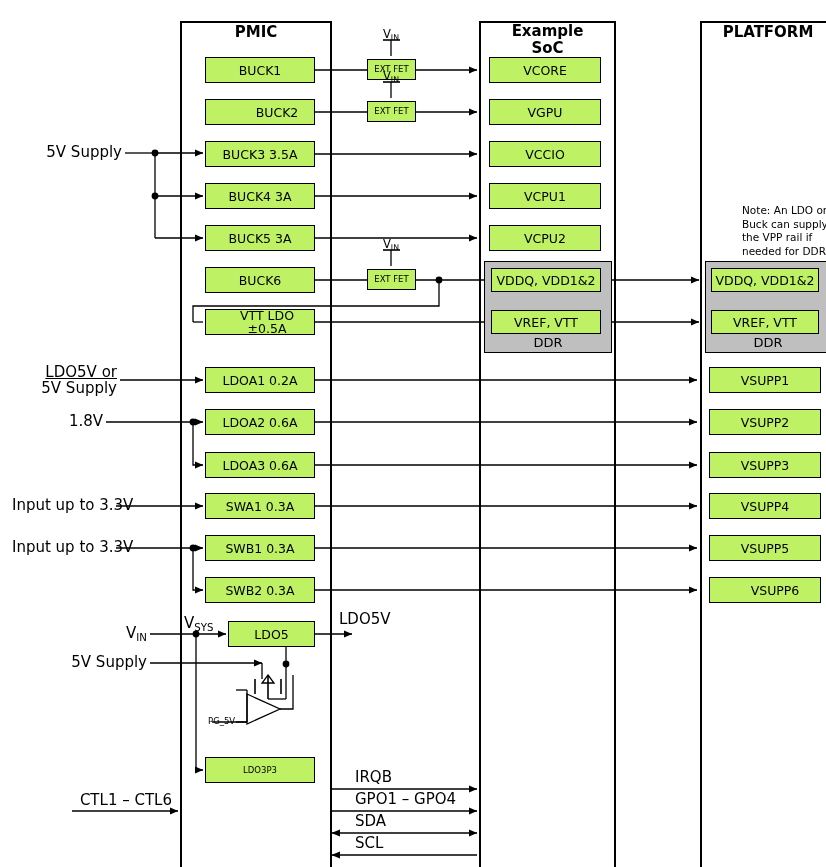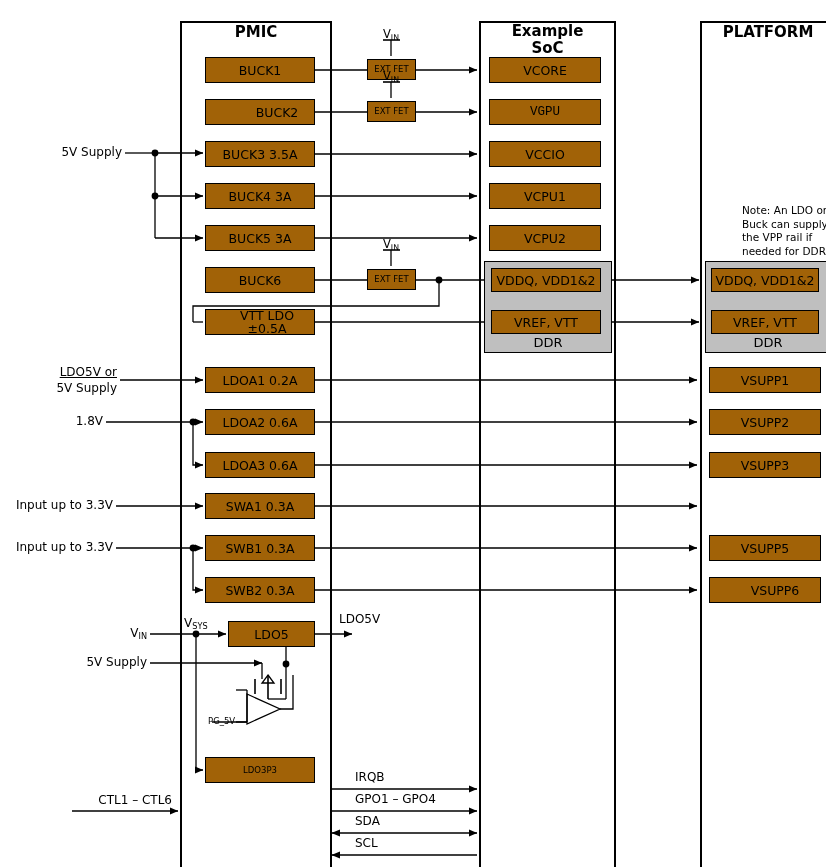--- a/index.html
+++ b/index.html
@@ -7,32 +7,32 @@
        font-family:"DejaVu Sans","Liberation Sans",sans-serif;
        color:#000;overflow:hidden;}
   #diagram{position:absolute;left:12px;top:0;width:826px;height:867px;margin-top:18px;}
 
   
   .col{position:absolute;border:2.5px solid #000;background:#fff;box-sizing:border-box;}
   .col-title{position:absolute;left:0;width:100%;text-align:center;
              font-weight:bold;font-size:15px;line-height:17px;}
 
   
-  .blk{position:absolute;box-sizing:border-box;border:1.3px solid #000;background:#a16207;
+  .blk{position:absolute;box-sizing:border-box;border:1.3px solid #000;background:#bef264;
        display:flex;align-items:center;justify-content:center;
        font-size:12.5px;line-height:13px;text-align:center;}
   .blk.small{font-size:8.5px;}
   .blk.fet{font-size:8.5px;}
 
   
   .ddr{position:absolute;box-sizing:border-box;background:#bfbfbf;border:1.3px solid #000;}
   .ddr-label{position:absolute;left:0;width:100%;text-align:center;font-size:13px;}
 
   
-  .lbl{position:absolute;font-size:12px;line-height:15px;white-space:nowrap;}
+  .lbl{position:absolute;font-size:15px;line-height:15px;white-space:nowrap;}
   .lbl.r{text-align:right;}
   .lbl.c{text-align:center;}
   .lbl.sm{font-size:11.5px;}
   .lbl.xs{font-size:8.5px;}
   .note{position:absolute;font-size:10.5px;line-height:13.5px;}
   sub{font-size:.68em;vertical-align:baseline;position:relative;top:.28em;}
 
   svg{position:absolute;left:0;top:0;overflow:visible;}
   .wire{stroke:#000;stroke-width:1.3;fill:none;}
   .wire2{stroke:#000;stroke-width:1.6;fill:none;}
@@ -167,40 +167,41 @@
 
   <div class="blk fet" style="left:355px;top:41px;width:49px;height:21px;">EXT FET</div>
   <div class="blk fet" style="left:355px;top:83px;width:49px;height:21px;">EXT FET</div>
   <div class="blk fet" style="left:355px;top:251px;width:49px;height:21px;">EXT FET</div>
 
   <div class="lbl sm c" style="left:354px;top:9px;width:50px;"><span>V</span><sub>IN</sub></div>
   <div class="lbl sm c" style="left:354px;top:51px;width:50px;"><span>V</span><sub>IN</sub></div>
   <div class="lbl sm c" style="left:354px;top:219px;width:50px;"><span>V</span><sub>IN</sub></div>
 
   <div class="blk" style="left:477px;top:39px;width:112px;height:26px;">VCORE</div>
-  <div class="blk" style="left:477px;top:81px;width:112px;height:26px;font-family:Liberation Mono, monospace;">VGPU</div>
+  <div class="blk" style="left:477px;top:81px;width:112px;height:26px;">VGPU</div>
   <div class="blk" style="left:477px;top:123px;width:112px;height:26px;">VCCIO</div>
   <div class="blk" style="left:477px;top:165px;width:112px;height:26px;">VCPU1</div>
   <div class="blk" style="left:477px;top:207px;width:112px;height:26px;">VCPU2</div>
 
   <div class="ddr" style="left:472px;top:243px;width:128px;height:92px;"></div>
   <div class="blk" style="left:479px;top:250px;width:110px;height:24px;">VDDQ, VDD1&amp;2</div>
   <div class="blk" style="left:479px;top:292px;width:110px;height:24px;">VREF, VTT</div>
   <div class="ddr-label" style="left:472px;top:317px;width:128px;">DDR</div>
 
   <div class="ddr" style="left:693px;top:243px;width:126px;height:92px;"></div>
   <div class="blk" style="left:699px;top:250px;width:108px;height:24px;">VDDQ, VDD1&amp;2</div>
   <div class="blk" style="left:699px;top:292px;width:108px;height:24px;">VREF, VTT</div>
   <div class="ddr-label" style="left:693px;top:317px;width:126px;">DDR</div>
 
   <div class="note" style="left:730px;top:186px;width:92px;">Note: An LDO or Buck can supply the VPP rail if needed for DDR.</div>
 
   <div class="blk" style="left:697px;top:349px;width:112px;height:26px;">VSUPP1</div>
   <div class="blk" style="left:697px;top:391px;width:112px;height:26px;">VSUPP2</div>
   <div class="blk" style="left:697px;top:434px;width:112px;height:26px;">VSUPP3</div>
+  <div class="blk" style="left:697px;top:475px;width:112px;height:26px;">VSUPP4</div>
   <div class="blk" style="left:697px;top:517px;width:112px;height:26px;">VSUPP5</div>
   <div class="blk" style="left:697px;top:559px;width:112px;height:26px;padding-left:20px;">VSUPP6</div>
 
   <div class="lbl r" style="left:0px;top:127px;width:110px;">5V Supply</div>
   <div class="lbl r" style="left:0px;top:347px;width:105px;text-decoration:underline;">LDO5V or</div>
   <div class="lbl r" style="left:0px;top:363px;width:105px;">5V Supply</div>
   <div class="lbl r" style="left:0px;top:396px;width:91px;">1.8V</div>
   <div class="lbl r" style="left:0px;top:480px;width:101px;">Input up to 3.3V</div>
   <div class="lbl r" style="left:0px;top:522px;width:101px;">Input up to 3.3V</div>
   <div class="lbl r" style="left:0px;top:637px;width:135px;">5V Supply</div>

